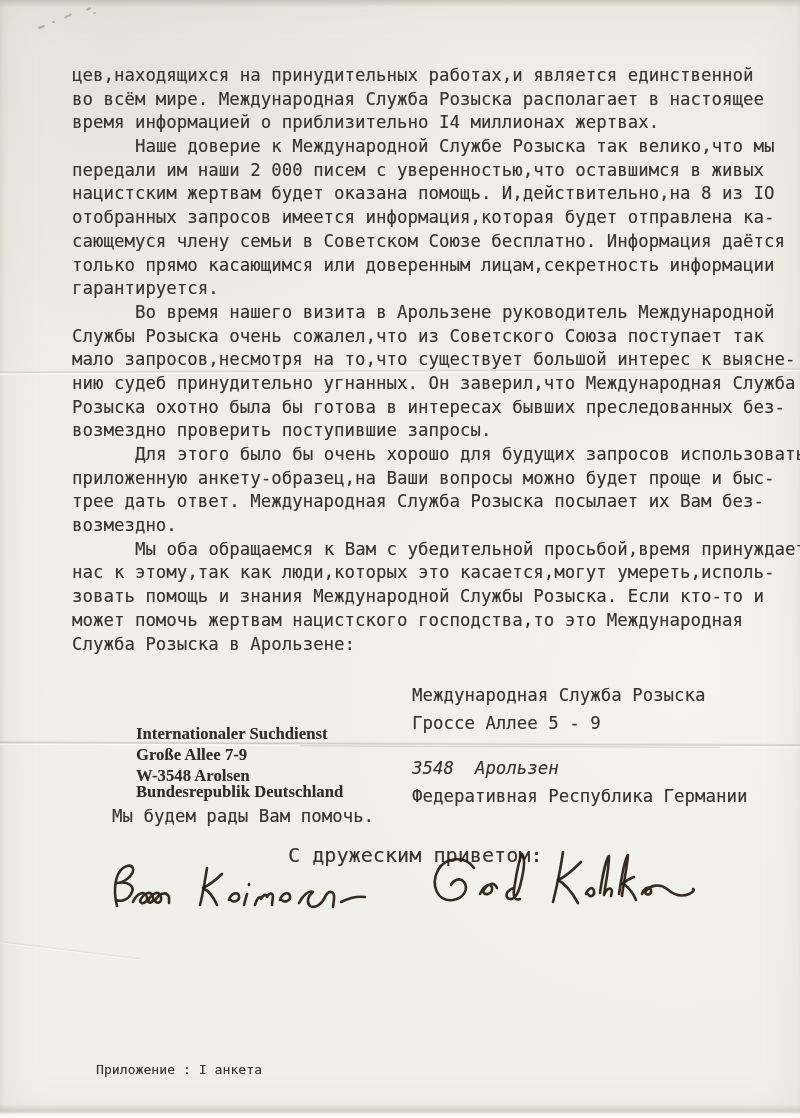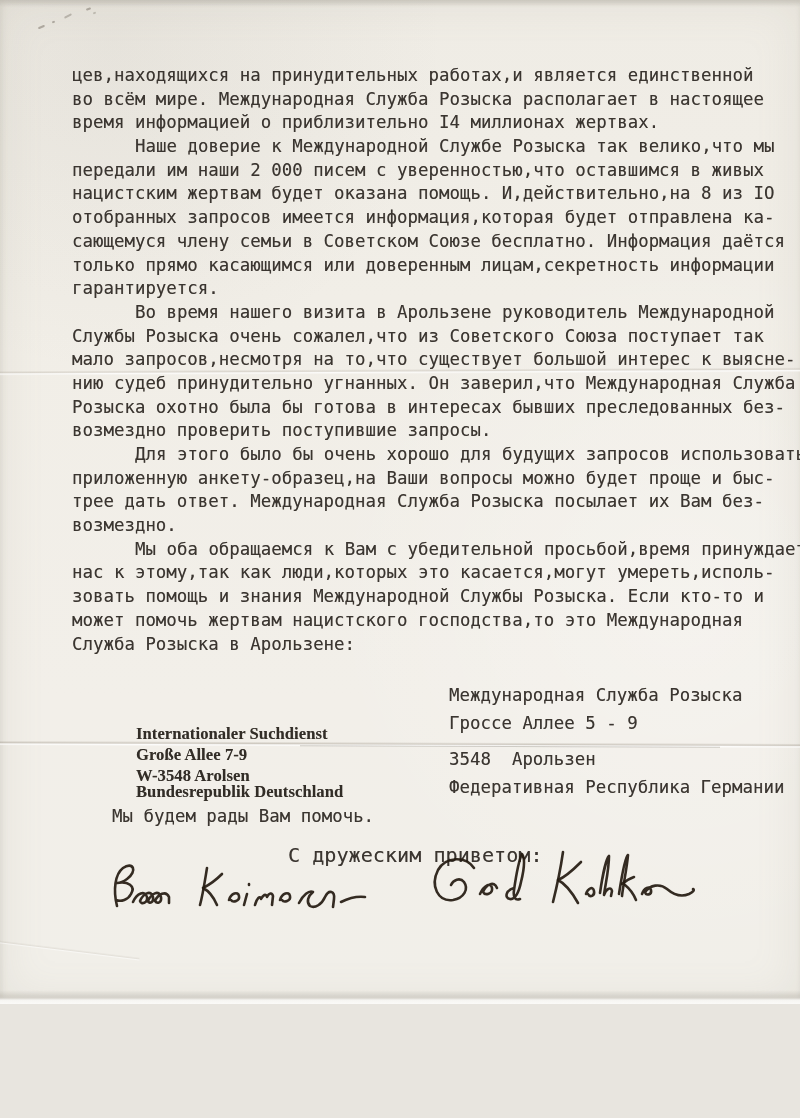--- a/index.html
+++ b/index.html
@@ -1,18 +1,18 @@
 <!DOCTYPE html>
 <html><head>
 <meta charset="utf-8">
 <style>
   html,body{margin:0;padding:0;background:#e8e5df;}
   .paper{
     position:relative;
-    width:800px;height:1004px;
+    width:800px;height:1118px;
     margin:0 auto;
     background:
       radial-gradient(circle at 14% 4%, rgba(150,144,134,0.10), rgba(0,0,0,0) 28%),
       radial-gradient(circle at 85% 60%, rgba(255,255,255,0.25), rgba(0,0,0,0) 40%),
       linear-gradient(180deg, #efece5 0%, #f1eee7 30%, #f2efe9 70%, #f1efe9 100%);
     box-shadow: inset 0 0 46px rgba(155,146,130,0.14), inset 3px 0 6px rgba(120,112,100,0.07), inset 0 4px 5px rgba(120,112,100,0.08);
     overflow:hidden;
     font-family:"DejaVu Sans Mono", monospace;
   }
   
@@ -28,25 +28,25 @@
   
   .addr{position:absolute;white-space:pre;}
   .addr-de{
     left:136px;top:683px;
     font-family:"Liberation Serif", serif;font-weight:700;
     font-size:16.5px;line-height:21px;letter-spacing:0.1px;
     color:#322d27;text-shadow:0.2px 0.2px 0.3px rgba(40,34,28,0.4);margin-top:40px;
   }
   .de-line:nth-child(4){margin-top:-5px;}
   .addr-ru{
-    left:449px;top:681px;
+    left:412px;top:681px;
     font-size:17.3px;line-height:28px;letter-spacing:0.08px;
     color:#3a3530;text-shadow:0.2px 0.2px 0.4px rgba(55,47,40,0.45);
   }
-  .ru-line:nth-child(3){margin-top:8px;}
+  .ru-line:nth-child(3){margin-top:17px;font-style:italic;}
   
   .closing-help{
     position:absolute;left:112px;top:806px;
     font-size:17.3px;color:#3a3530;letter-spacing:0.08px;
     text-shadow:0.2px 0.2px 0.4px rgba(55,47,40,0.45);white-space:pre;
   }
   .closing-salutation{
     position:absolute;left:288px;top:843px;
     font-size:20px;color:#3a3530;letter-spacing:0.08px;
     text-shadow:0.2px 0.2px 0.4px rgba(55,47,40,0.45);white-space:pre;

